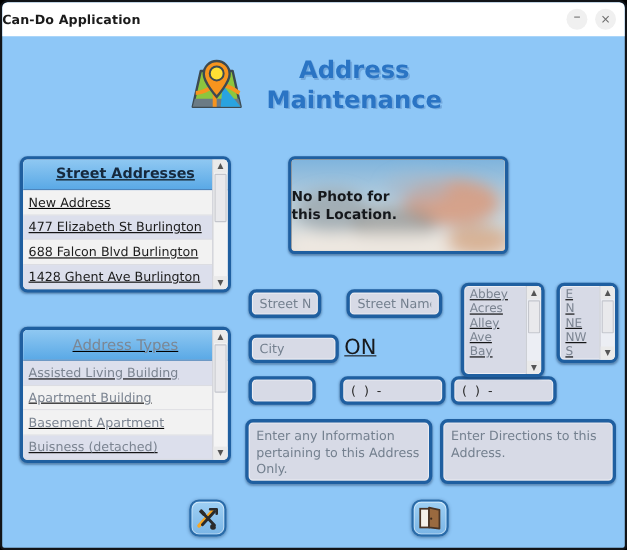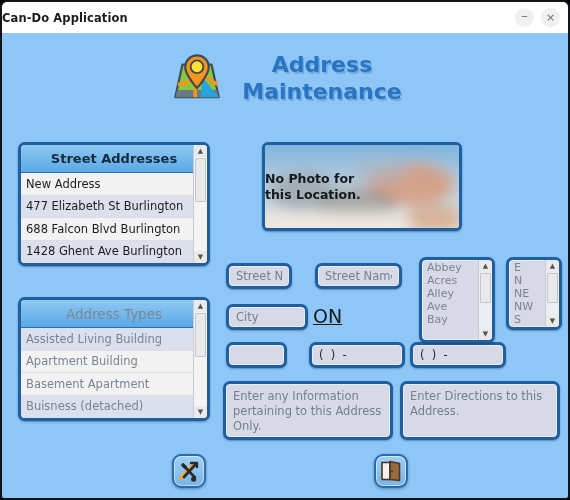--- a/index.html
+++ b/index.html
@@ -84,20 +84,21 @@
   }
 
   
   .frame {
     position: absolute;
     background: #e3e6ef;
     border: 3px solid #1f5fa0;
     border-radius: 7px;
     box-shadow: 0 1px 2px rgba(20,50,90,0.45),
                 inset 0 0 0 1px rgba(255,255,255,0.55);
+    text-decoration: underline;
   }
 
   
   .listbox { overflow: hidden; background: #eceef4; }
   .list-header {
     height: 28px;
     background: linear-gradient(#8fc8f2, #5aa9e6);
     border-bottom: 1px solid #2d6fae;
     display: flex;
     align-items: center;

